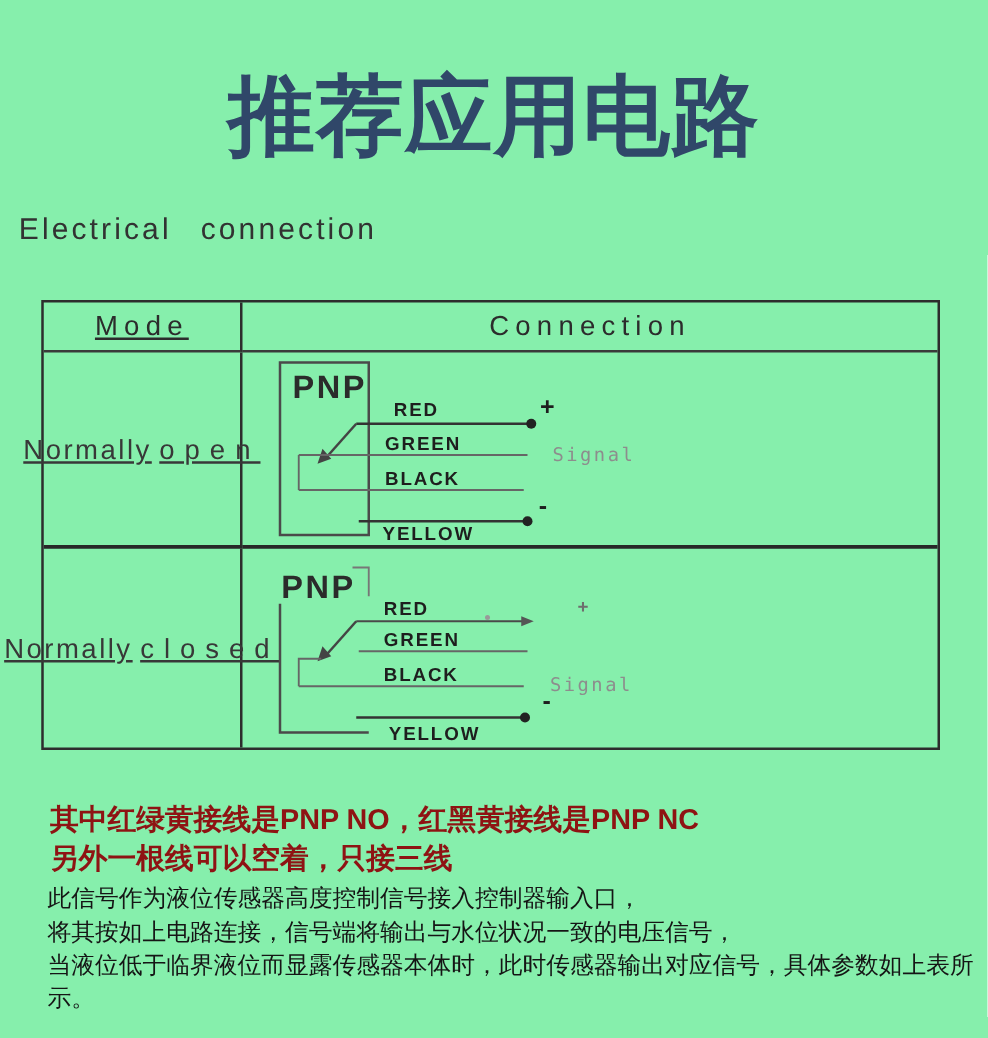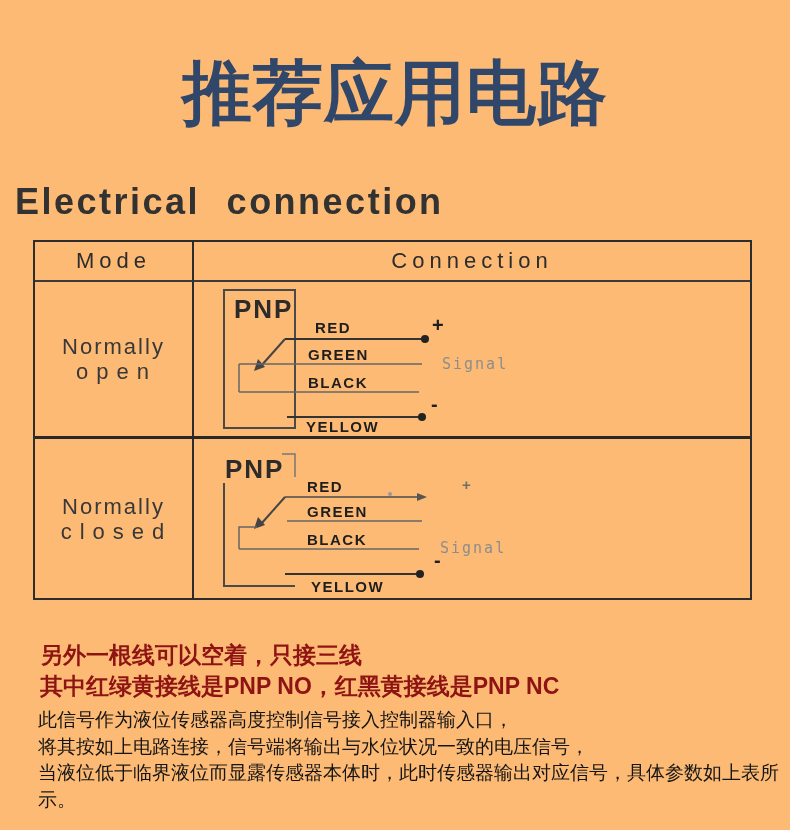--- a/index.html
+++ b/index.html
@@ -1,36 +1,36 @@
 <!DOCTYPE html>
 <html><head>
 <meta charset="utf-8">
 <style>
   * { margin: 0; padding: 0; box-sizing: border-box; }
   html, body { width: 790px; height: 830px; background: #ffffff; overflow: hidden;
                font-family: "Liberation Sans", sans-serif; }
-  .page { position: relative; width: 790px; height: 830px; background: #fdba74; }
+  .page { position: relative; width: 790px; height: 830px; background: #86efac; }
 
   .title { position: absolute; top: 50px; left: 0; width: 790px; text-align: center;
            font-size: 70px; line-height: 86px; font-weight: 900; letter-spacing: 1px;
            color: #304769; }
 
-  .section-heading { position: absolute; top: 181px; left: 15px; font-size: 36px;
-           font-weight: 700; letter-spacing: 2.5px; word-spacing: 14px; color: #323232; }
+  .section-heading { position: absolute; top: 170px; left: 15px; font-size: 24px;
+           font-weight: 400; letter-spacing: 2.5px; word-spacing: 14px; color: #323232; }
 
   .conn-table { position: absolute; top: 240px; left: 33px; width: 719px; height: 360px;
            border: 2px solid #2d2d2d; display: grid;
            grid-template-columns: 159px 1fr; grid-template-rows: 40px 157px 1fr; }
   .cell { position: relative; }
-  .col-divider { border-right: 2px solid #2d2d2d; }
+  .col-divider { border-right: 2px solid #2d2d2d; text-decoration: underline; }
   .hdr { display: flex; align-items: center; justify-content: center;
          font-size: 22px; letter-spacing: 5px; color: #2c2c2c;
          border-bottom: 2px solid #3a3a3a; }
   .row1 { border-bottom: 3px solid #282828; }
-  .mode-cell { display: flex; flex-direction: column; align-items: center;
+  .mode-cell { display: flex; flex-direction: row; align-items: center;
          justify-content: center; color: #383838; font-size: 22px; line-height: 25px; }
   .mode-l1 { letter-spacing: 2px; }
   .mode-l2 { letter-spacing: 8px; margin-left: 6px; }
   .diagram-cell svg { position: absolute; top: 0; left: 0; }
 
   .wire-label  { font: bold 15px "Liberation Sans", sans-serif; letter-spacing: 1.5px; fill: #1e1e1e; }
   .pnp-label   { font: 600 26px "Liberation Sans", sans-serif; letter-spacing: 2px; fill: #2b2b2b; }
   .signal-label{ font: 15px "DejaVu Sans Mono", monospace; letter-spacing: 2px; fill: #8d8d8d; }
   .sign        { font: bold 20px "Liberation Sans", sans-serif; fill: #1e1e1e; }
   .sign-faint  { font: bold 15px "Liberation Sans", sans-serif; fill: #6e6e6e; }
@@ -117,22 +117,22 @@
 
         <line x1="91" y1="135" x2="226" y2="135" stroke="#333" stroke-width="2"></line>
         <circle cx="226" cy="135" r="4" fill="#222"></circle>
         <text class="sign" x="240" y="128">-</text>
         <text class="wire-label" x="117" y="153">YELLOW</text>
       </svg>
     </div>
   </div>
 
   <div class="notes-highlight">
+    <div>其中红绿黄接线是PNP NO，红黑黄接线是PNP NC</div>
     <div>另外一根线可以空着，只接三线</div>
-    <div>其中红绿黄接线是PNP NO，红黑黄接线是PNP NC</div>
   </div>
 
   <div class="notes-body">
     <div>此信号作为液位传感器高度控制信号接入控制器输入口，</div>
     <div>将其按如上电路连接，信号端将输出与水位状况一致的电压信号，</div>
     <div>当液位低于临界液位而显露传感器本体时，此时传感器输出对应信号，具体参数如上表所示。</div>
   </div>
 
 </div>
 

